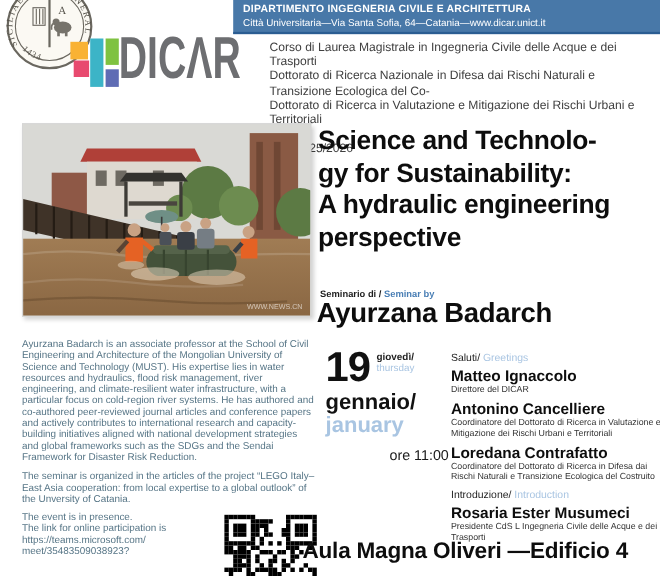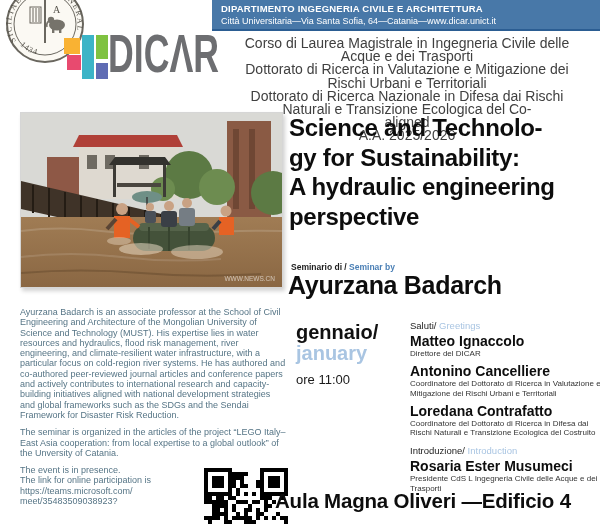--- a/index.html
+++ b/index.html
@@ -20,22 +20,22 @@
   .logo .blk { position:absolute; }
   .blk-orange { left:0;  top:3px;  width:16px; height:16px; background:#f9b233; }
   .blk-pink   { left:3px; top:20px; width:14px; height:15px; background:#e84a6f; }
   .blk-teal   { left:18px; top:0;   width:12px; height:44px; background:#3cb4c7; }
   .blk-green  { left:32px; top:0;   width:12px; height:24px; background:#7fc241; }
   .blk-blue   { left:32px; top:28px; width:12px; height:16px; background:#5f6cb4; }
   .dicar-text { position:absolute; left:44px; top:-9px; display:inline-block;
                 font-size:54px; font-weight:bold; color:#6d6e71; line-height:54px;
                 transform:scaleX(0.66); transform-origin:0 0; white-space:nowrap; }
 
-  .programs { position:absolute; left:231px; top:37px; width:352px; text-align:center;
-              font-size:14px; line-height:13.2px; color:#404040; }
+  .programs { position:absolute; left:245px; top:37px; width:352px; text-align:left;
+              font-size:11px; line-height:13.2px; color:#404040; }
 
   
   .photo { position:absolute; left:20px; top:112px; width:263px; height:176px;
            border:1px solid #d6d6d6; box-shadow:2px 3px 4px rgba(0,0,0,0.18); background:#d9d9d5; }
 
   
   .title { position:absolute; left:289px; top:113px; width:312px;
            font-size:24px; font-weight:bold; line-height:29.5px; color:#0d0d0d; letter-spacing:-0.3px; }
   .sem-label { position:absolute; left:291px; top:262px; font-size:8.5px; color:#1d1d1d; font-weight:bold; }
   .sem-label .en { color:#4a7fb5; }
@@ -56,21 +56,21 @@
   
   .datecol { position:absolute; left:296px; top:317px; width:112px; color:#111; }
   .dayrow { display:flex; }
   .daynum { font-size:38px; font-weight:bold; line-height:34px; letter-spacing:-1px; }
   .daylabels { margin-left:6px; margin-top:2px; font-size:9px; line-height:10px; }
   .wd-it { font-weight:bold; color:#1d1d1d; }
   .wd-en { color:#a9c5e2; }
   .month-it { font-size:20px; font-weight:bold; margin-top:5px; line-height:21px; }
   .month-en { font-size:20px; font-weight:bold; color:#a9c5e2; line-height:21px; }
   .yearnum  { font-size:20px; font-weight:bold; margin-top:5px; line-height:21px; }
-  .timetxt  { font-size:13px; margin-top:8px; color:#1a1a1a; }
+  .timetxt  { font-size:13px; margin-top:8px; color:#1a1a1a;text-align:right; }
 
   
   .progcol { position:absolute; left:410px; top:320px; width:192px; color:#111; }
   .grp-label { font-size:9.5px; color:#1d1d1d; }
   .grp-label .en { color:#a9c5e2; }
   .sp-name { font-size:14px; font-weight:bold; line-height:16px; margin-top:2px; color:#0d0d0d; }
   .sp-role { font-size:8px; line-height:9.3px; color:#333; margin-bottom:5px; }
   .intro-gap { margin-top:8px; }
 
   
@@ -123,22 +123,22 @@
     <div class="blk blk-orange"></div>
     <div class="blk blk-pink"></div>
     <div class="blk blk-teal"></div>
     <div class="blk blk-green"></div>
     <div class="blk blk-blue"></div>
     <div class="dicar-text">DICΛR</div>
   </div>
 
   <div class="programs">
     <div>Corso di Laurea  Magistrale in  Ingegneria Civile delle Acque e dei Trasporti</div>
+    <div>Dottorato di Ricerca  Nazionale in Difesa dai Rischi Naturali e Transizione  Ecologica del Co-</div>
     <div>Dottorato di Ricerca in Valutazione e Mitigazione dei Rischi Urbani e Territoriali</div>
-    <div>Dottorato di Ricerca  Nazionale in Difesa dai Rischi Naturali e Transizione  Ecologica del Co-</div>
     <div>aligned</div>
     <div>A.A. 2025/2026</div>
   </div>
 
   <div class="photo">
     <svg width="261" height="174" viewBox="0 0 261 174">
       <rect x="0" y="0" width="261" height="174" fill="#d9d9d5"></rect>
 
       <rect x="26" y="44" width="48" height="58" fill="#8e5846"></rect>
       <polygon points="52,34 162,34 156,22 58,22" fill="#b04038"></polygon>
@@ -401,20 +401,27 @@
       <i style="left:4px;top:52px"></i>
       <i style="left:20px;top:52px"></i>
       <i style="left:24px;top:52px"></i>
       <i style="left:40px;top:52px"></i>
       <i style="left:44px;top:52px"></i>
       <i style="left:48px;top:52px"></i>
       <i style="left:80px;top:52px"></i>
     </div>
 
   <div class="datecol">
+    <div class="dayrow">
+      <div class="daynum">19</div>
+      <div class="daylabels">
+        <div class="wd-it">giovedì/</div>
+        <div class="wd-en">thursday</div>
+      </div>
+    </div>
     <div class="month-it">gennaio/</div>
     <div class="month-en">january</div>
     <div class="timetxt">ore 11:00</div>
   </div>
 
   <div class="progcol">
     <div class="grp-label">
       <span>Saluti/ </span><span class="en">Greetings</span>
     </div>
 

